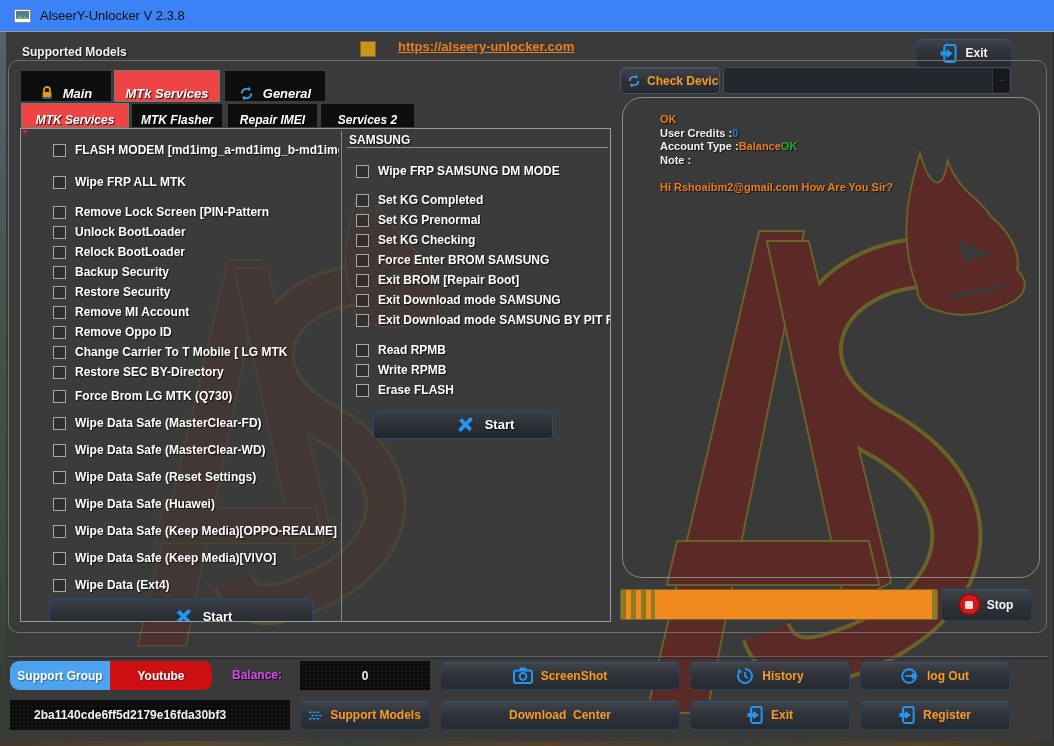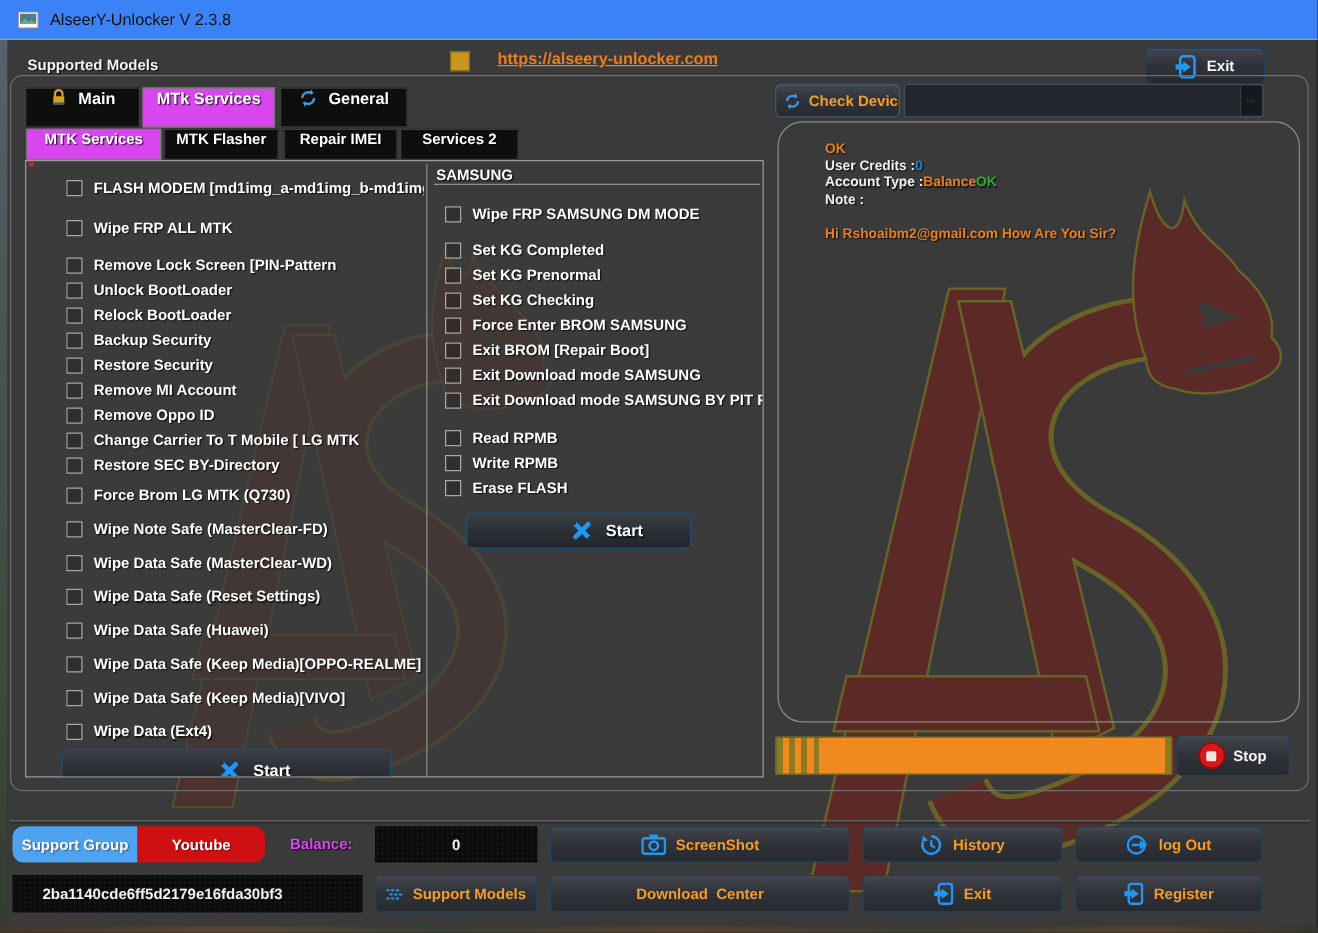--- a/index.html
+++ b/index.html
@@ -45,24 +45,24 @@
     background:linear-gradient(180deg,#42464c,#303339 45%,#26292e);
     border:1px solid #1f3f63; border-radius:5px; color:#f59b28; font-weight:bold; font-size:12px;
     box-shadow:inset 0 1px 0 rgba(255,255,255,0.06); }
   .btn.white-label { color:#f4f4f4; }
   .top-exit { left:916px; top:38px; width:96px; height:30px; }
 
   
   .outer-box { left:8px; top:60px; width:1039px; height:573px; border:1px solid #6e6e6e; border-radius:10px; }
 
   
-  .tab { position:absolute; display:flex; align-items:flex-start; justify-content:center; gap:9px;
+  .tab { position:absolute; display:flex; align-items:flex-end; justify-content:center; gap:9px;
     background:#0e0e0e; border:1px solid #3c3c3c; color:#fff; font-weight:bold; font-size:13px;
-    cursor:pointer; text-shadow:1px 1px 1px rgba(0,0,0,0.8); }
-  .tab.sel { background:#d946ef; border-color:#7a7a7a; }
+    cursor:pointer; text-shadow:1px 1px 1px rgba(0,0,0,0.8);font-style:italic; }
+  .tab.sel { background:#ef4444; border-color:#7a7a7a; }
   .t-main { left:20px; top:70px; width:92px; height:32px; }
   .t-mtk  { left:114px; top:70px; width:106px; height:32px; }
   .t-gen  { left:224px; top:70px; width:102px; height:32px; }
   .tab2 { font-size:12px; }
   .t2-a { left:21px;  top:103px; width:108px; height:25px; }
   .t2-b { left:131px; top:103px; width:92px;  height:25px; }
   .t2-c { left:227px; top:103px; width:91px;  height:25px; }
   .t2-d { left:320px; top:103px; width:95px;  height:25px; }
 
   
@@ -296,21 +296,21 @@
     <span class="chk-label">Restore SEC  BY-Directory</span>
   </div>
 
   <div class="chk-row">
     <span class="chk"></span>
     <span class="chk-label">Force Brom LG MTK (Q730)</span>
   </div>
 
   <div class="chk-row">
     <span class="chk"></span>
-    <span class="chk-label">Wipe Note Safe (MasterClear-FD)</span>
+    <span class="chk-label">Wipe Data Safe (MasterClear-FD)</span>
   </div>
 
   <div class="chk-row">
     <span class="chk"></span>
     <span class="chk-label">Wipe Data Safe (MasterClear-WD)</span>
   </div>
 
   <div class="chk-row">
     <span class="chk"></span>
     <span class="chk-label">Wipe Data Safe (Reset Settings)</span>

